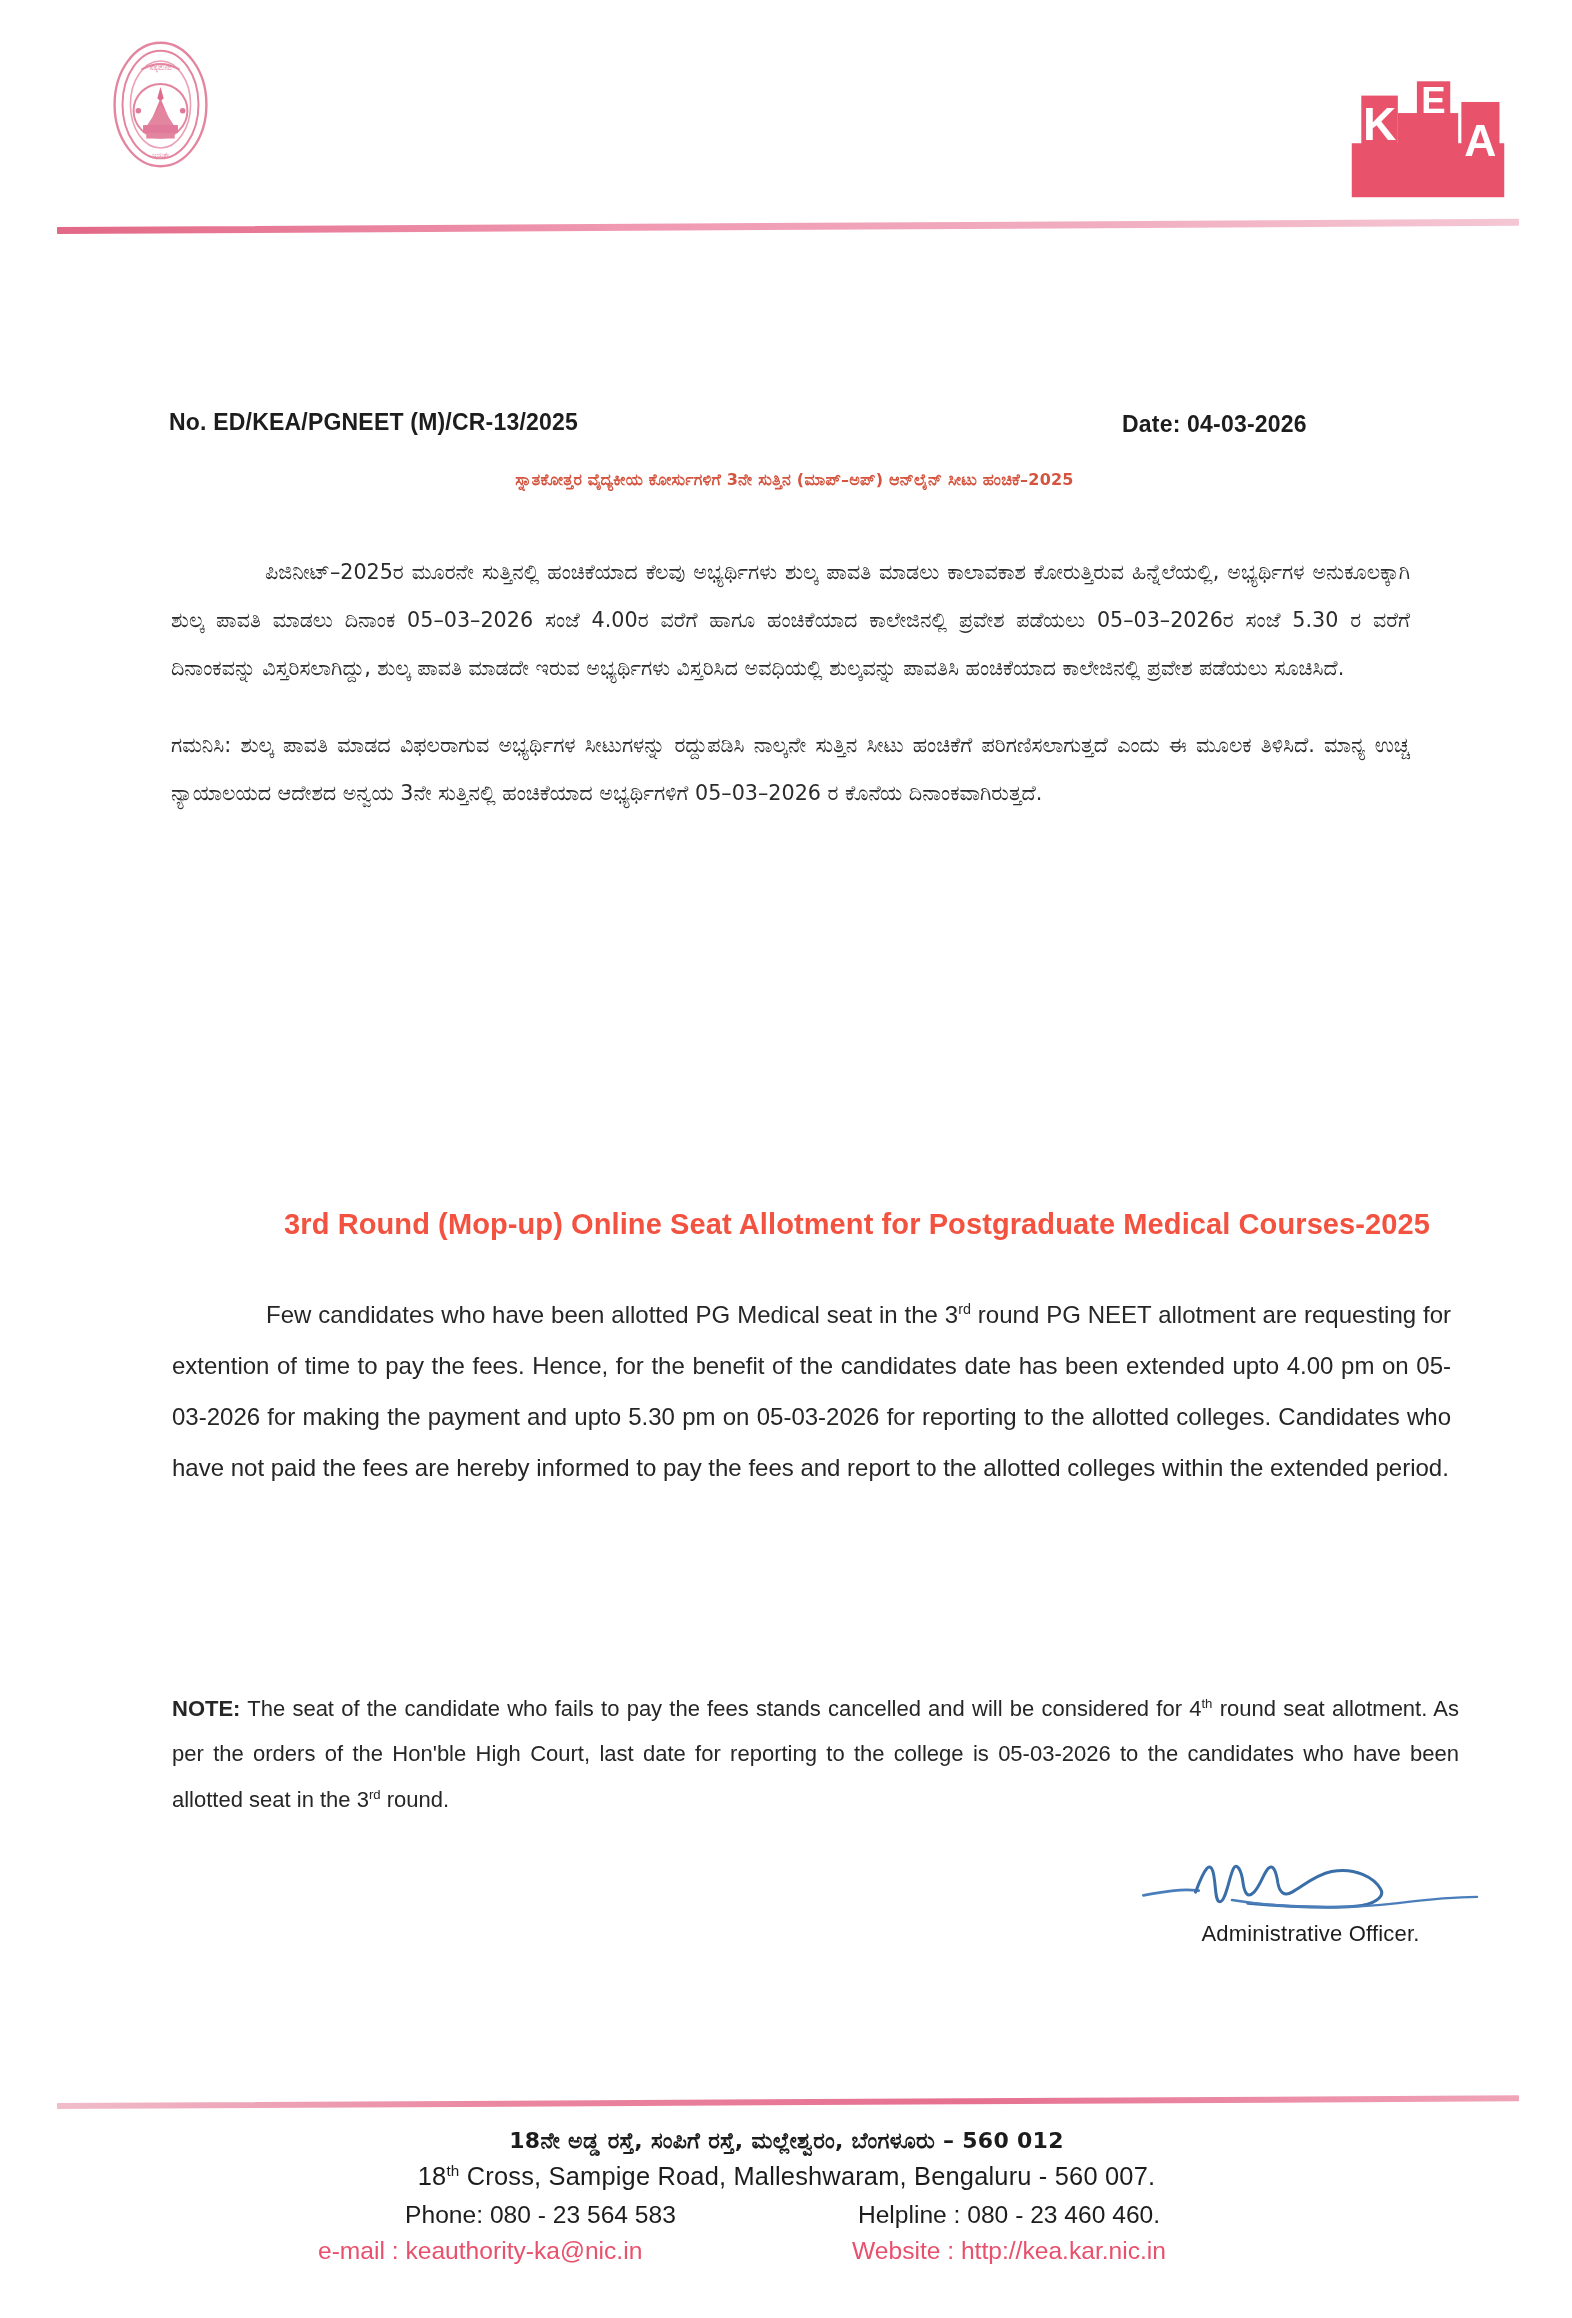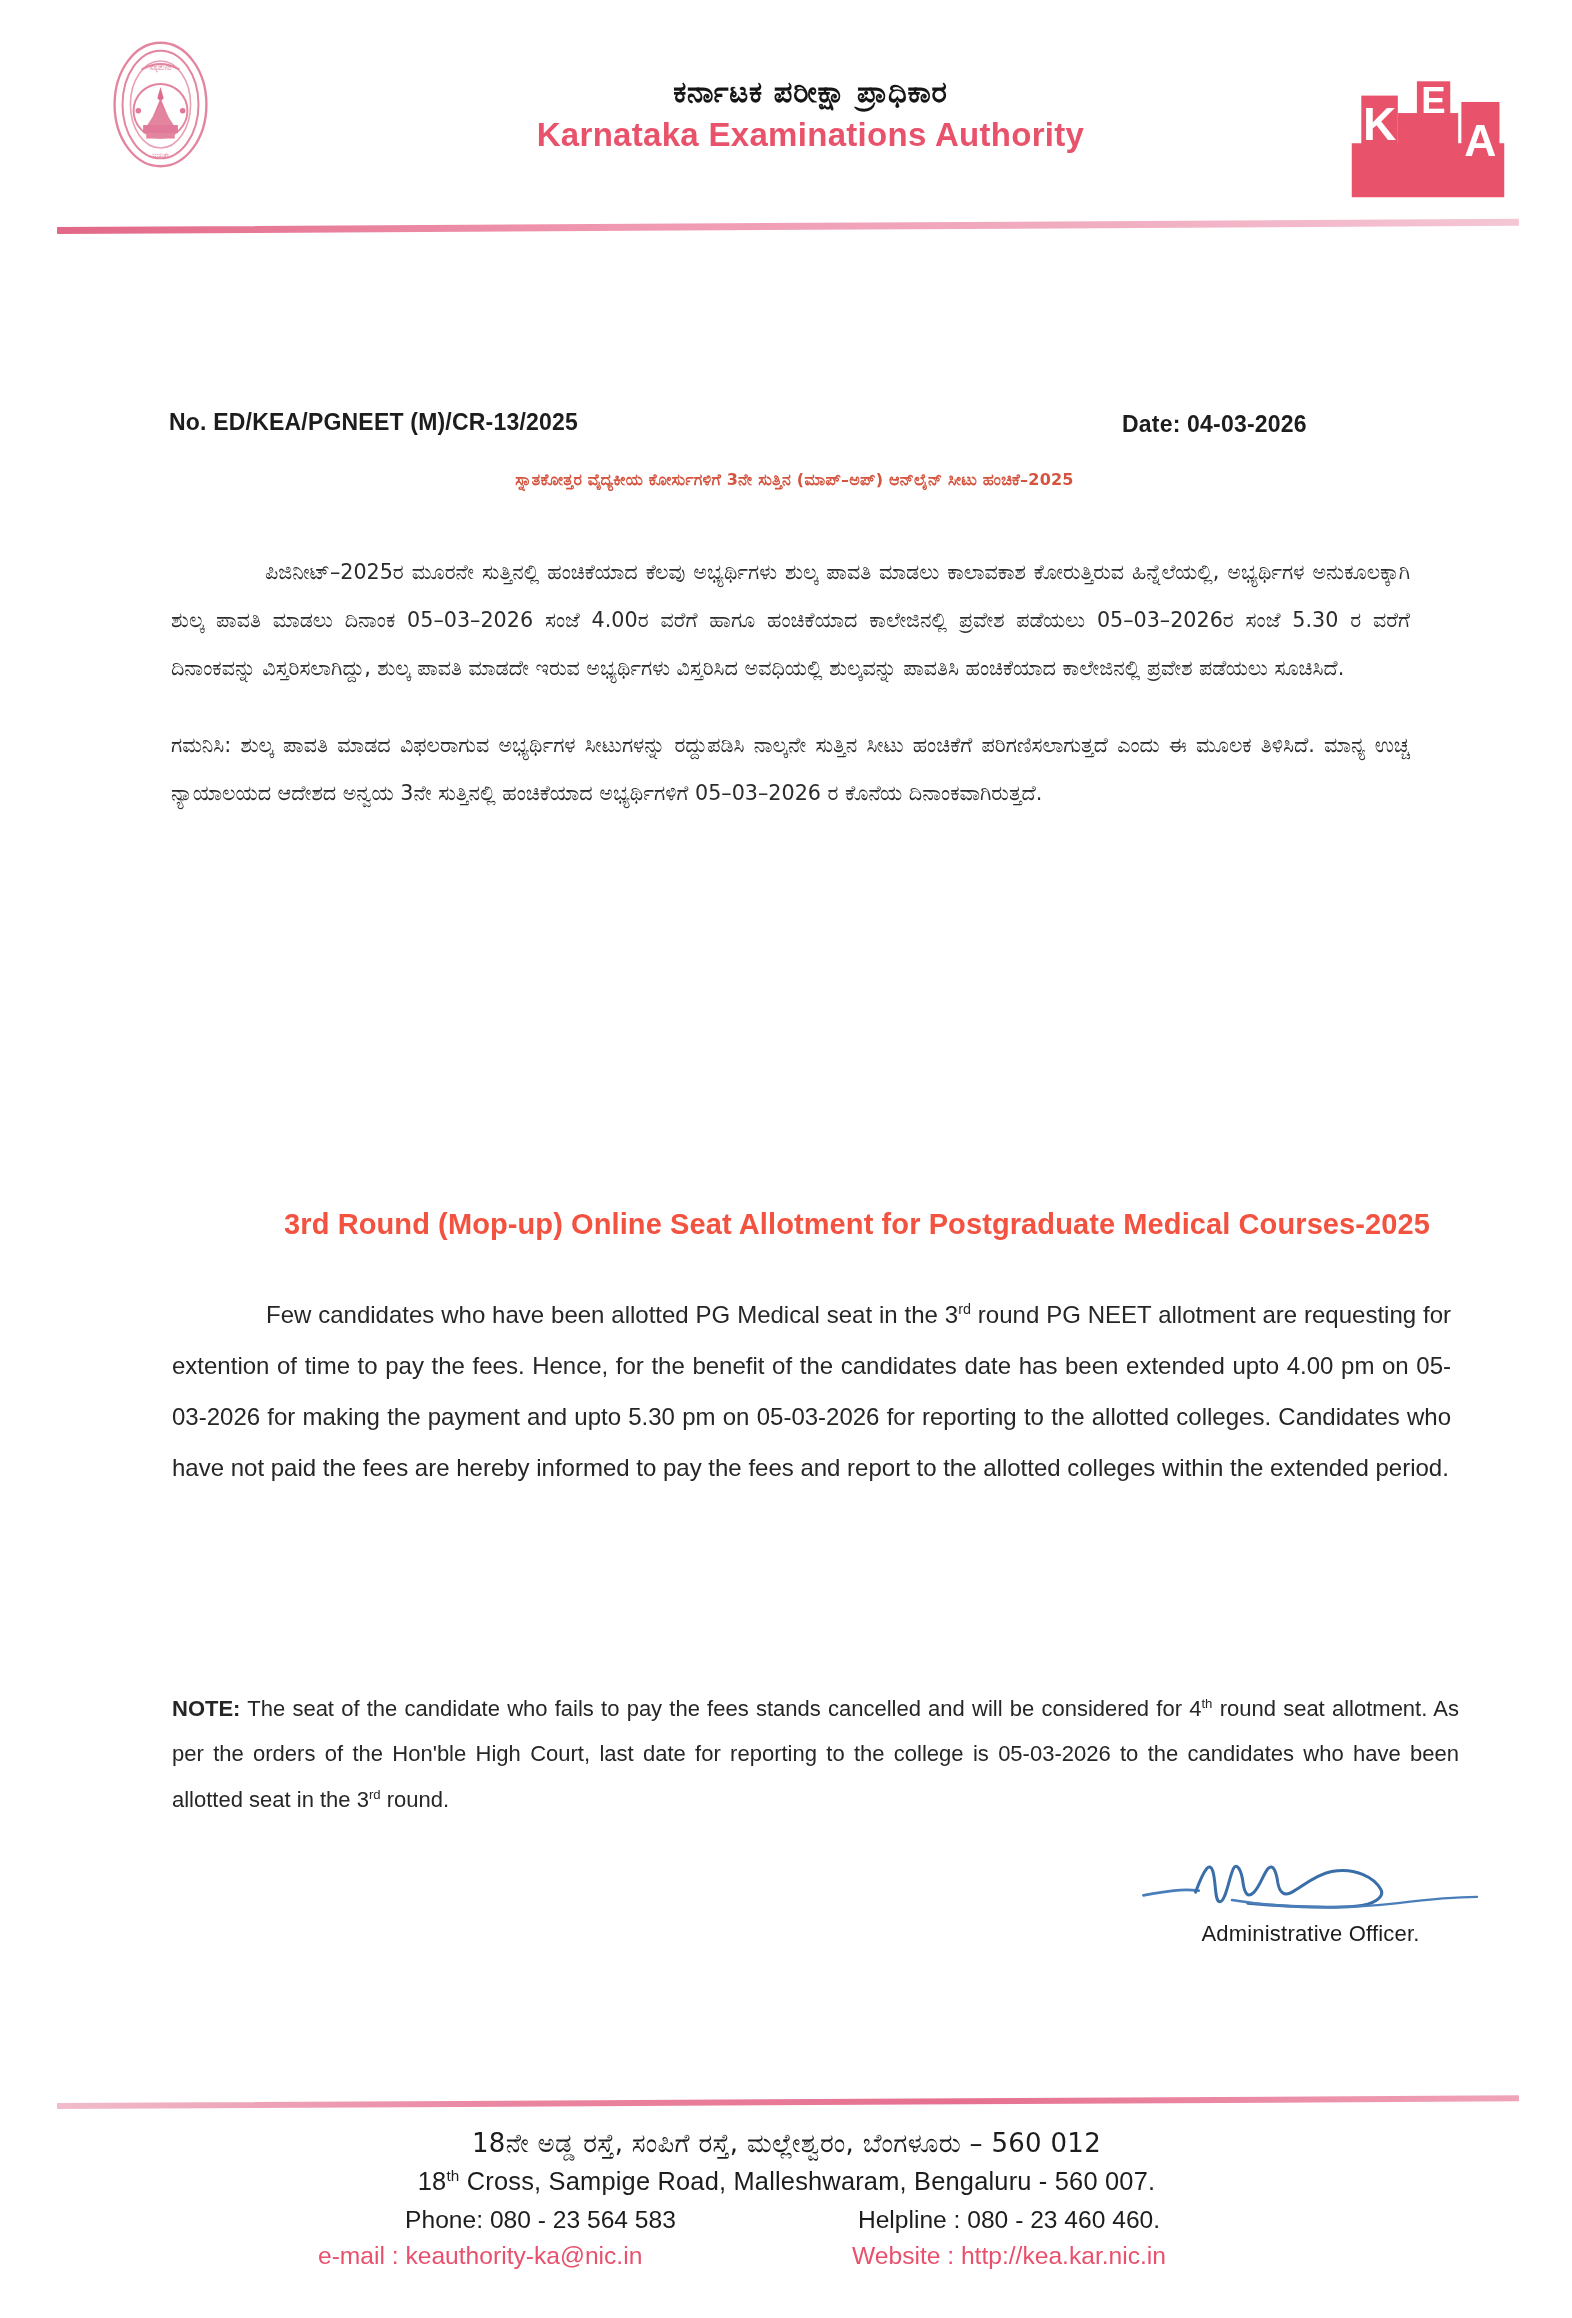--- a/index.html
+++ b/index.html
@@ -223,22 +223,22 @@
   }
   .footer {
     position: absolute;
     left: 0;
     top: 2126px;
     width: 1573px;
     text-align: center;
   }
   .foot-addr-kn {
     font-family: "DejaVu Sans", sans-serif;
-    font-size: 26px;
-    font-weight: normal;
+    font-size: 22px;
+    font-weight: bold;
     color: #1c1c1c;
     letter-spacing: 0.3px;
     line-height: 1.35;
     white-space: nowrap;
   }
   .foot-addr-en {
     margin-top: 6.4px;
     font-size: 25.4px;
     color: #1c1c1c;
     letter-spacing: 0.2px;
@@ -304,24 +304,20 @@
         <rect x="62" y="110" width="44" height="10" fill="#e0799a"></rect>
         <rect x="66" y="120" width="36" height="7" fill="#e4859f"></rect>
         <circle cx="56" cy="92" r="3.5" fill="#e0799a"></circle>
         <circle cx="112" cy="92" r="3.5" fill="#e0799a"></circle>
         <path d="M60 40 Q84 26 108 40" fill="none" stroke="#e4859f" stroke-width="2.5"></path>
         <text x="84" y="40" font-size="9" fill="#e0799a" text-anchor="middle" font-family="DejaVu Sans">ಸತ್ಯಮೇವ</text>
         <text x="84" y="150" font-size="8" fill="#e0799a" text-anchor="middle" font-family="DejaVu Sans">ಜಯತೇ</text>
       </svg>
     </div>
 
-    <div class="head-titles">
-      <div class="head-kn">ಕರ್ನಾಟಕ ಪರೀಕ್ಷಾ ಪ್ರಾಧಿಕಾರ</div>
-      <div class="head-en">Karnataka Examinations Authority</div>
-    </div>
 
     <div class="kea-logo">
       <svg viewBox="0 0 196 170" xmlns="http://www.w3.org/2000/svg">
         <rect x="2" y="96" width="192" height="68" fill="#e8536b"></rect>
         <rect x="60" y="58" width="76" height="44" fill="#e8536b"></rect>
         <rect x="14" y="36" width="46" height="62" fill="#e8536b"></rect>
         <rect x="84" y="18" width="42" height="44" fill="#e8536b"></rect>
         <rect x="140" y="44" width="48" height="56" fill="#e8536b"></rect>
         <text x="37" y="92" font-size="58" font-weight="bold" fill="#ffffff" text-anchor="middle" font-family="Liberation Sans">K</text>
         <text x="105" y="58" font-size="46" font-weight="bold" fill="#ffffff" text-anchor="middle" font-family="Liberation Sans">E</text>

